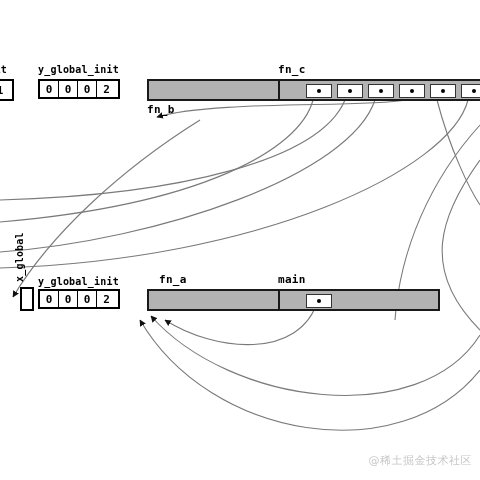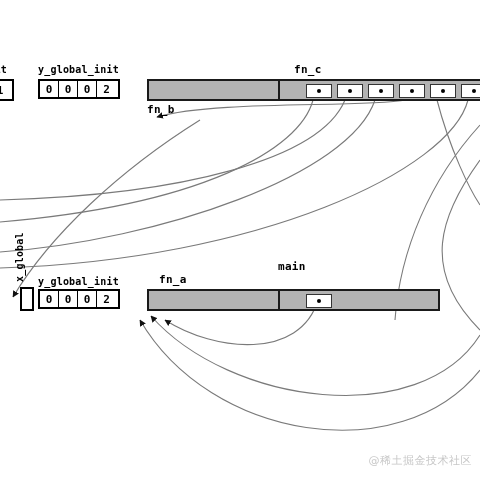--- a/index.html
+++ b/index.html
@@ -145,21 +145,21 @@
   <div class="val-array" style="left:38px;top:79px;width:82px;">
     <div class="cell">0</div>
     <div class="cell">0</div>
     <div class="cell">0</div>
     <div class="cell">2</div>
   </div>
 
   <div class="fn-label" style="left:147px;top:63px;margin-top:40px;">fn_b</div>
   <div class="frame-bar" style="left:147px;top:79px;width:137px;height:22px;"></div>
 
-  <div class="fn-label" style="left:278px;top:63px;margin-left:16px;">fn_c</div>
+  <div class="fn-label" style="left:278px;top:63px;">fn_c</div>
   <div class="frame-bar" style="left:278px;top:79px;width:206px;height:22px;">
     <div class="ptr-cell" style="left:26px;top:3px;width:26px;height:14px;">
         <span class="dot"></span>
       </div>
     <div class="ptr-cell" style="left:57px;top:3px;width:26px;height:14px;">
         <span class="dot"></span>
       </div>
     <div class="ptr-cell" style="left:88px;top:3px;width:26px;height:14px;">
         <span class="dot"></span>
       </div>
@@ -181,21 +181,21 @@
   <div class="val-array" style="left:38px;top:289px;width:82px;">
     <div class="cell">0</div>
     <div class="cell">0</div>
     <div class="cell">0</div>
     <div class="cell">2</div>
   </div>
 
   <div class="fn-label" style="left:159px;top:273px;">fn_a</div>
   <div class="frame-bar" style="left:147px;top:289px;width:137px;height:22px;"></div>
 
-  <div class="fn-label" style="left:278px;top:260px;">main</div>
+  <div class="fn-label" style="left:278px;top:273px;">main</div>
   <div class="frame-bar" style="left:278px;top:289px;width:162px;height:22px;">
     <div class="ptr-cell" style="left:26px;top:3px;width:26px;height:14px;">
         <span class="dot"></span>
       </div>
   </div>
 
   <div id="watermark">@稀土掘金技术社区</div>
 
 </div>
 

